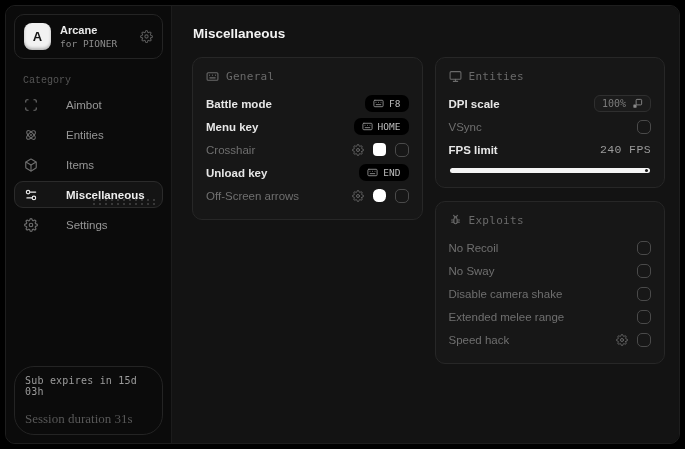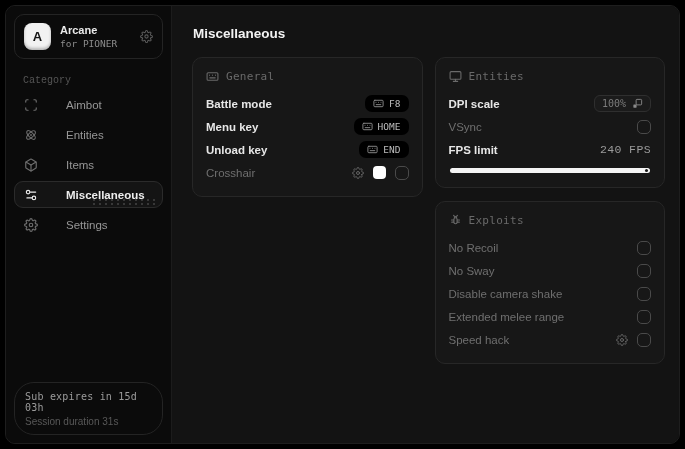--- a/index.html
+++ b/index.html
@@ -32,22 +32,22 @@
                        font-weight:bold; overflow:hidden; }
   .nav-item.selected .ic { color:#eaeaea; }
   .nav-dots { position:absolute; right:7px; bottom:2px; width:64px; height:7px;
               background-image:radial-gradient(circle,#383838 1px,transparent 1.3px);
               background-size:6px 4px; pointer-events:none; }
 
   .side-footer { margin:auto 8px 8px; border:1px solid #242424; border-radius:20px;
                  padding:8px 10px 7px; }
   .sub-line { font-family:"DejaVu Sans Mono",monospace; font-size:10px; color:#9c9c9c;
               letter-spacing:.2px; }
-  .dur-line { font-family:Liberation Sans, sans-serif; font-size:10px; color:#585858;
-              margin-top:3px; }
+  .dur-line { font-family:Liberation Serif, serif; font-size:13px; color:#585858;
+              margin-top:14px; }
 
   
   .main { flex:1; background:#131313; padding:16px 14px 0 20px; overflow:hidden; }
   .page-title { font-size:13.5px; font-weight:bold; color:#f3f3f3; margin:4px 0 16px 1px; }
   .cols { display:flex; gap:12px; align-items:flex-start; }
   .col { flex:1; display:flex; flex-direction:column; gap:13px; min-width:0; }
 
   .panel { background:#171717; border:1px solid #272727; border-radius:10px;
            padding:11px 13px 12px; }
   .panel-head { display:flex; align-items:center; gap:7px; color:#6a6a6a;
@@ -241,44 +241,56 @@
               <span class="ic">
                   <svg>
                     <use href="#i-keyboard"></use>
                   </svg>
                 </span>
               <span>HOME</span>
             </span>
           </div>
 
           <div class="row">
+            <span class="lbl-dim">Crosshair</span>
+            <span class="controls">
+              <span class="gear-sm">
+                  <svg>
+                    <use href="#i-gear"></use>
+                  </svg>
+                </span>
+              <span class="swatch"></span>
+              <span class="checkbox"></span>
+            </span>
+          </div>
+
+          <div class="row">
             <span class="lbl-bright">Unload key</span>
             <span class="keybadge">
               <span class="ic">
                   <svg>
                     <use href="#i-keyboard"></use>
                   </svg>
                 </span>
               <span>END</span>
             </span>
           </div>
 
           <div class="row">
-            <span class="lbl-dim">Crosshair</span>
+            <span class="lbl-dim">Off-Screen arrows</span>
             <span class="controls">
               <span class="gear-sm">
                   <svg>
                     <use href="#i-gear"></use>
                   </svg>
                 </span>
-              <span class="swatch"></span>
+              <span class="swatch rounder"></span>
               <span class="checkbox"></span>
             </span>
           </div>
-
         </div>
       </div>
 
       <div class="col">
         <div class="panel">
           <div class="panel-head">
             <span class="ic">
                 <svg>
                   <use href="#i-monitor"></use>
                 </svg>

